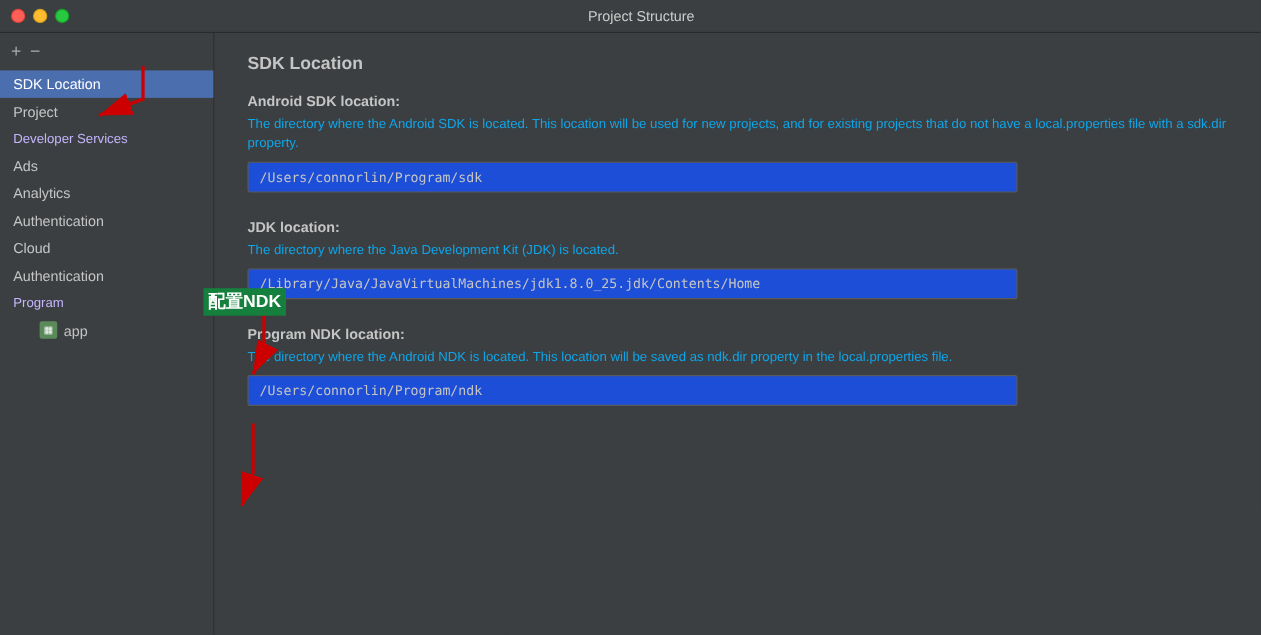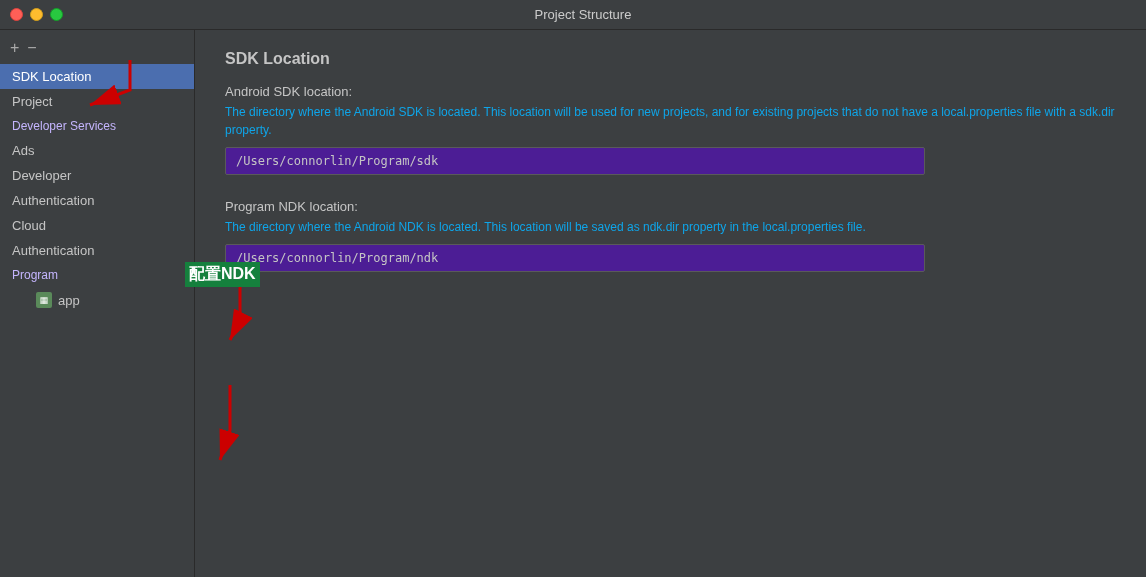--- a/index.html
+++ b/index.html
@@ -115,32 +115,32 @@
       font-size: 16px;
       font-weight: bold;
       color: #c5c5c5;
       margin-bottom: 16px;
     }
     .section {
       margin-bottom: 24px;
     }
     .section-heading {
       font-size: 13px;
-      font-weight: normal;
+      font-weight: bold;
       color: #c5c5c5;
       margin-bottom: 4px;
     }
     .section-desc {
       font-size: 12px;
       color: #0ea5e9;
       margin-bottom: 8px;
       line-height: 1.5;
     }
     .path-field {
-      background: #4c1d95;
+      background: #1d4ed8;
       border: 1px solid #5a5a5a;
       color: #c5c5c5;
       font-size: 12px;
       padding: 6px 10px;
       width: 700px;
       border-radius: 2px;
       font-family: monospace;
     }
 
     
@@ -200,21 +200,21 @@
     <div class="sidebar-item">
       <span>Project</span>
     </div>
     <div class="sidebar-section-label">
       <span>Developer Services</span>
     </div>
     <div class="sidebar-item">
       <span>Ads</span>
     </div>
     <div class="sidebar-item">
-      <span>Developer</span>
+      <span>Analytics</span>
     </div>
     <div class="sidebar-item">
       <span>Authentication</span>
     </div>
     <div class="sidebar-item">
       <span>Cloud</span>
     </div>
     <div class="sidebar-item">
       <span>Authentication</span>
     </div>
@@ -229,20 +229,25 @@
 
   <div class="content">
     <div class="content-title">SDK Location</div>
 
     <div class="section">
       <div class="section-heading">Android SDK location:</div>
       <div class="section-desc">The directory where the Android SDK is located. This location will be used for new projects, and for existing projects that do not have a local.properties file with a sdk.dir property.</div>
       <input class="path-field" type="text" value="/Users/connorlin/Program/sdk" style="">
     </div>
 
+    <div class="section">
+      <div class="section-heading">JDK location:</div>
+      <div class="section-desc">The directory where the Java Development Kit (JDK) is located.</div>
+      <input class="path-field" type="text" value="/Library/Java/JavaVirtualMachines/jdk1.8.0_25.jdk/Contents/Home" style="">
+    </div>
 
     <div class="section">
       <div class="section-heading">Program NDK location:</div>
       <div class="section-desc">The directory where the Android NDK is located. This location will be saved as ndk.dir property in the local.properties file.</div>
       <input class="path-field" type="text" value="/Users/connorlin/Program/ndk" style="">
     </div>
   </div>
 </div>
 
 <div class="overlay">

